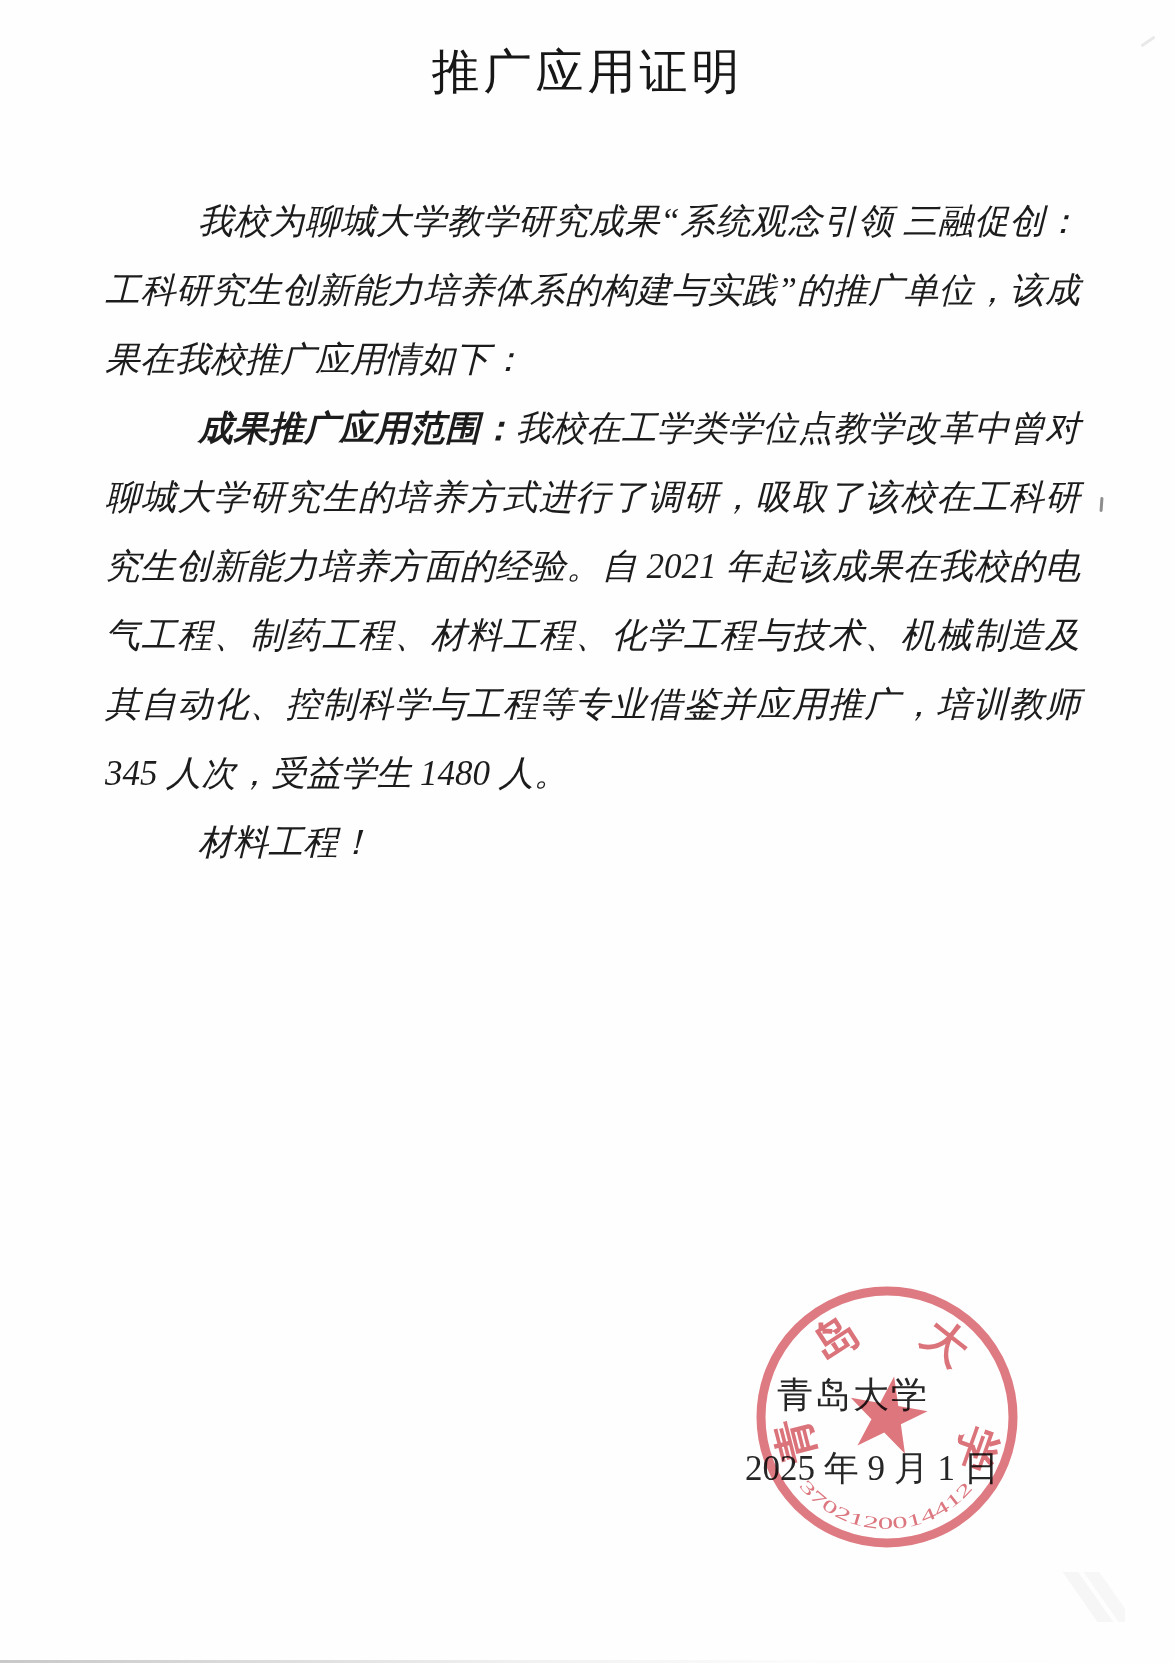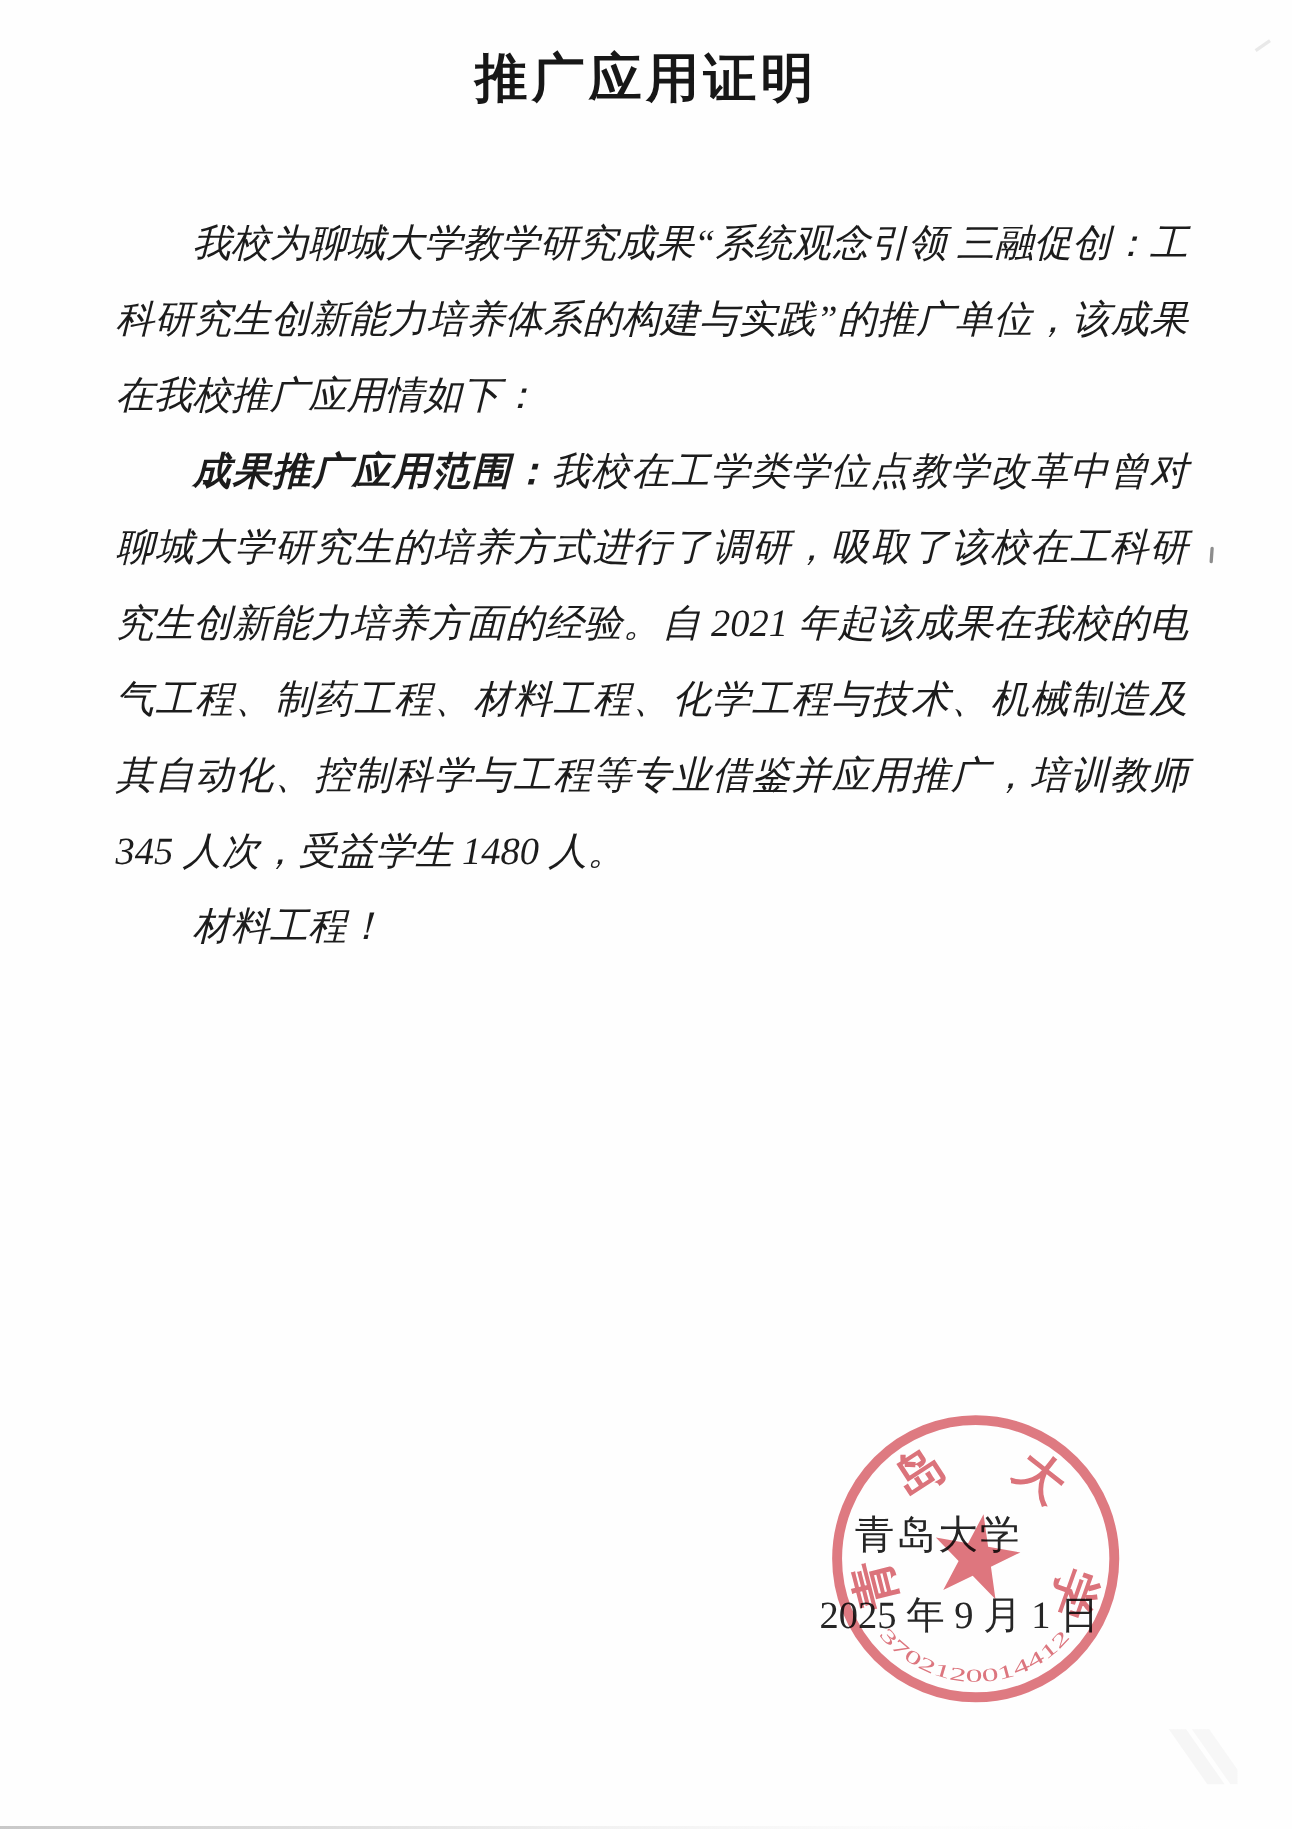--- a/index.html
+++ b/index.html
@@ -10,37 +10,38 @@
     background:#fefefe;
     overflow:hidden;
     font-family:"Liberation Serif", serif;
     color:#1c1c1c;
   }
   .doc-title{
     margin:42px 0 0 0;
     text-align:center;
     font-size:48px;
     line-height:60px;
-    font-weight:700;
+    font-weight:400;
     letter-spacing:4px;
     color:#171717;
   }
   .doc-body{
     margin:85px 95px 0 105px;
     font-size:35px;
     line-height:69px;
     text-align:justify;
     font-style:italic;
   }
   .doc-body p{
     margin:0;
     text-indent:2em;
   }
   .doc-body p .lead{
     font-weight:700;
+    margin-left:23px;
   }
   .closing{
     margin-top:0;
   }
   .sig-org{
     position:absolute;
     left:777px;
     top:1374px;
     font-size:36px;
     line-height:42px;

